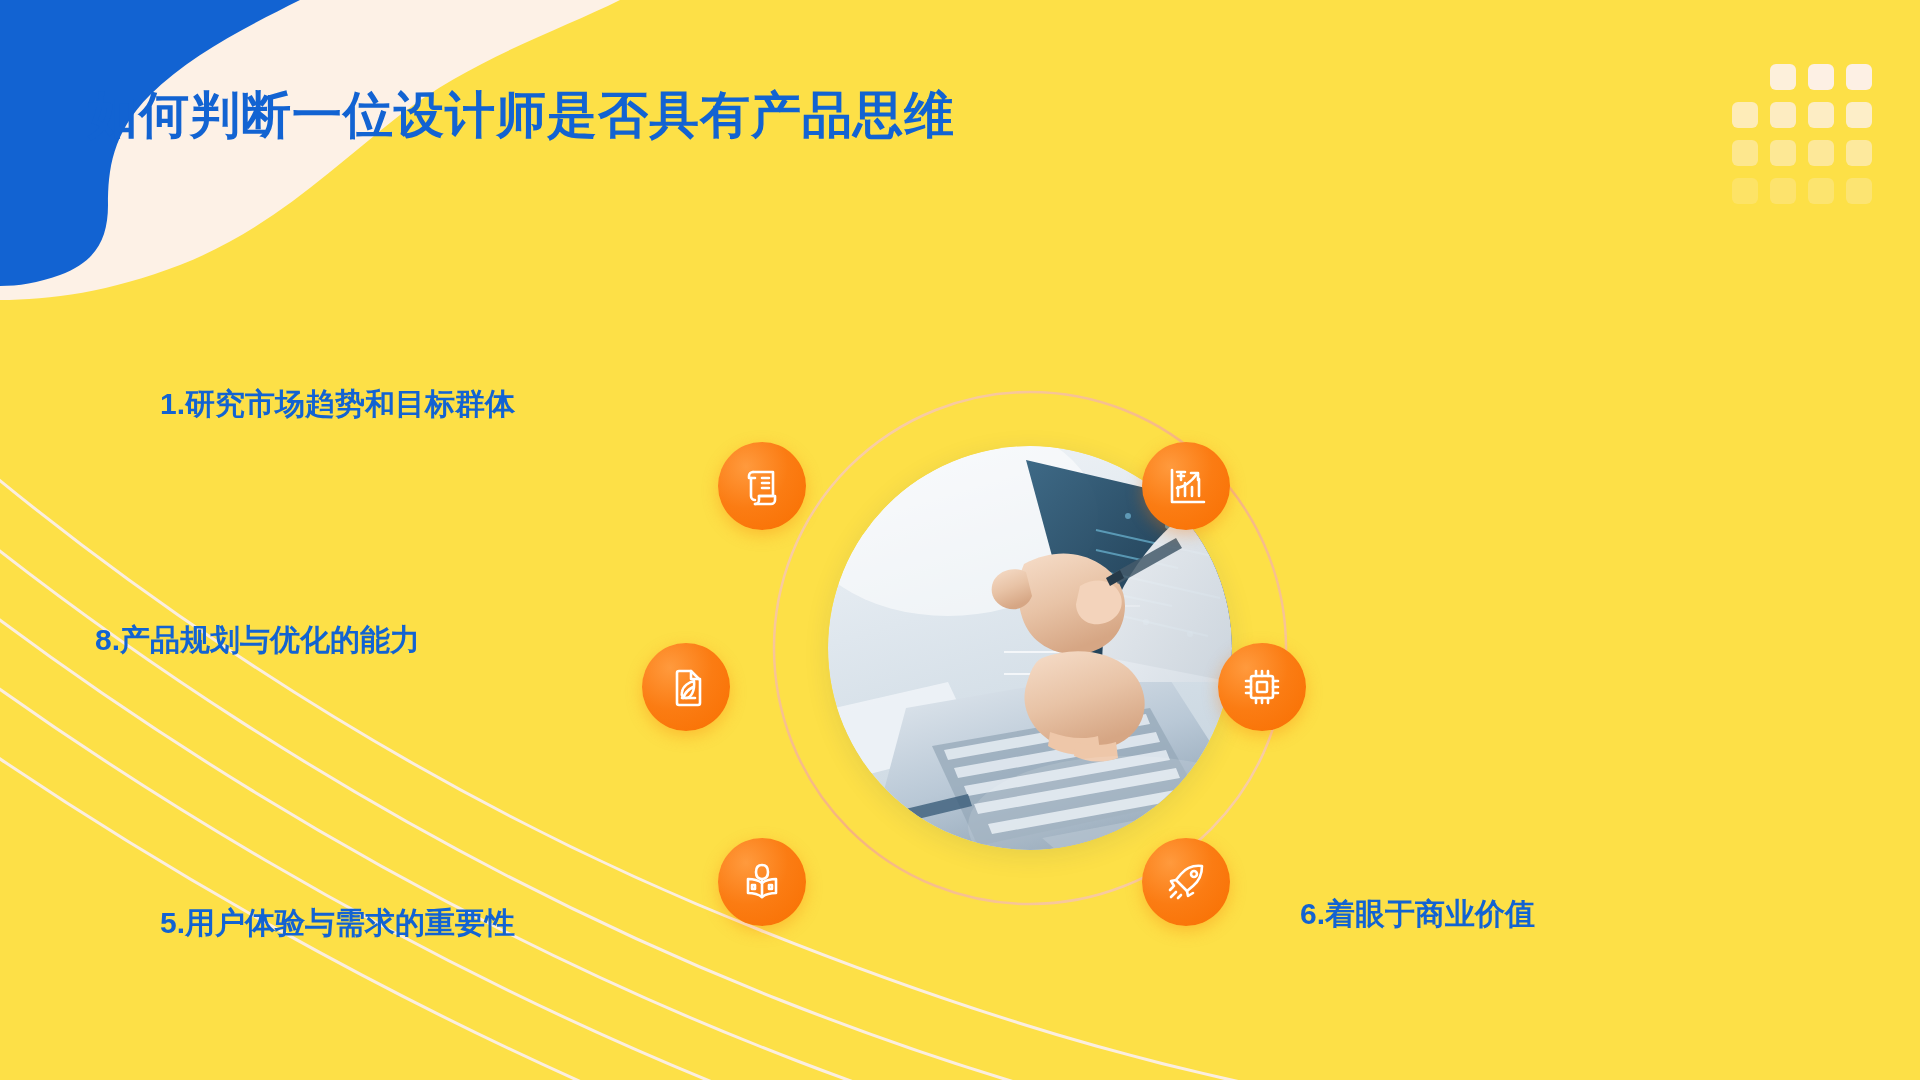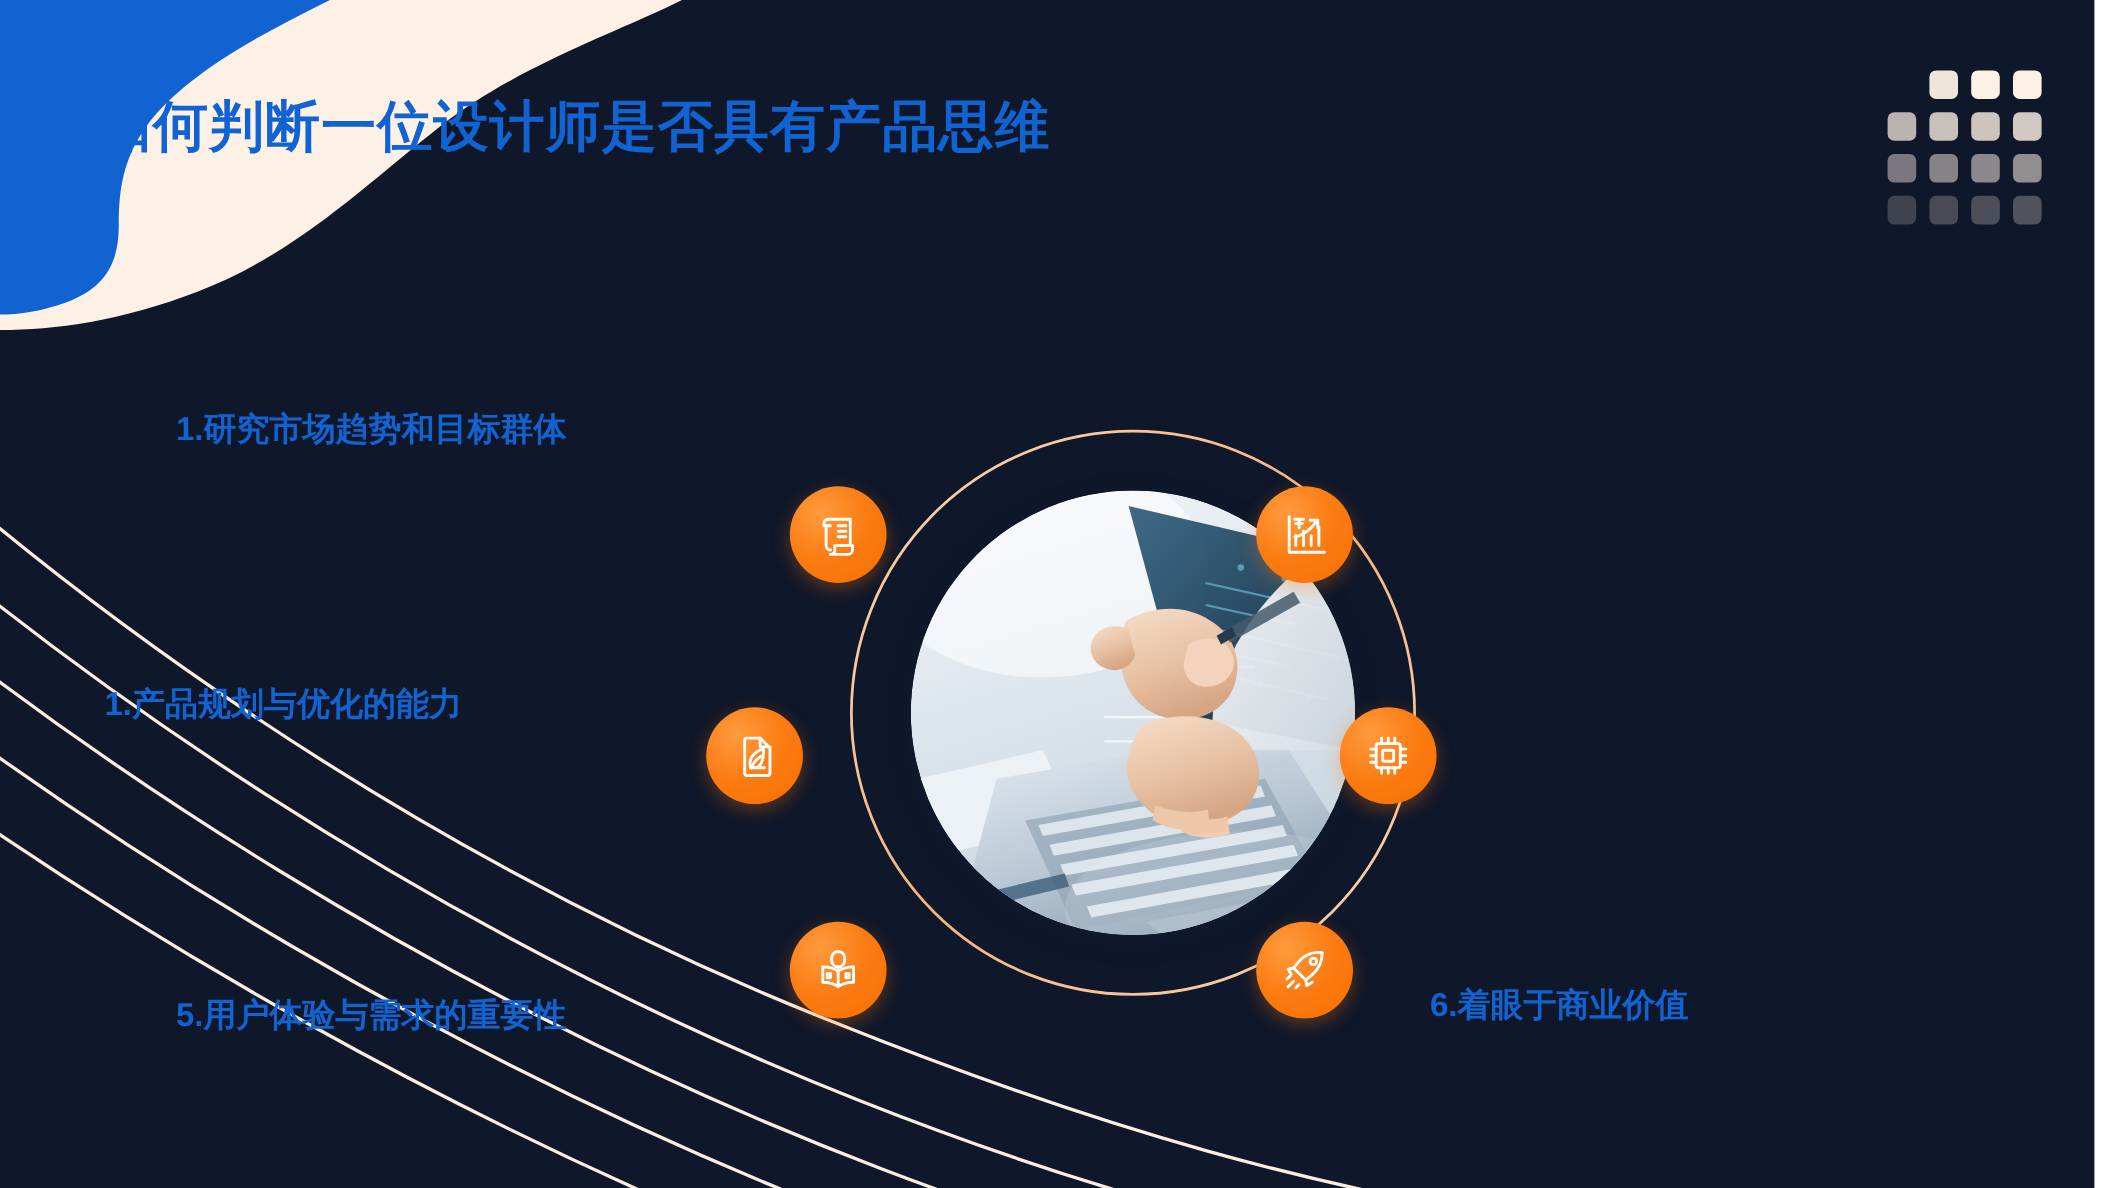--- a/index.html
+++ b/index.html
@@ -8,21 +8,22 @@
     background: #ffffff;
   }
   body {
     font-family: "Liberation Sans", "DejaVu Sans", sans-serif;
   }
   #slide {
     position: relative;
     width: 1904px;
     height: 1080px;
     overflow: hidden;
-    background: #0f172a;
+    background: #fde047;
+    padding-left: 16px;
   }
 
   
   .bg-layer {
     position: absolute;
     inset: 0;
     pointer-events: none;
   }
   .corner-blue {
     position: absolute;
@@ -116,21 +117,21 @@
   .pos-6 { left: 1142px; top: 838px; }
 
   
   .label {
     position: absolute;
     font-size: 30px;
     font-weight: bold;
     color: #1263d2;
     white-space: nowrap;
   }
-  .lbl-1 { left: 160px;  top: 370px; }
+  .lbl-1 { left: 160px;  top: 384px; }
   .lbl-2 { left: 1295px; top: 370px; }
   .lbl-3 { left: 95px;   top: 620px; }
   .lbl-4 { left: 1375px; top: 620px; }
   .lbl-5 { left: 160px;  top: 891px; margin-top: 12px; }
   .lbl-6 { left: 1300px; top: 894px; }
 </style>
 </head>
 <body>
 
 <div id="slide">
@@ -365,17 +366,17 @@
       <svg width="46" height="46" viewBox="0 0 46 46" fill="none" stroke="#ffffff" stroke-width="2.6" stroke-linecap="round" stroke-linejoin="round">
         <path d="M39 7c-8-1-16 2-21 8l-5 6 11 11 6-5c6-5 9-12 9-20z"></path>
         <path d="M13 21l-5 1 3 5M24 32l1 5 5-3"></path>
         <path d="M31 12a3 3 0 1 1 0 6 3 3 0 0 1 0-6z"></path>
         <path d="M13 33l-5 5M18 36l-3 3M10 28l-3 3"></path>
       </svg>
     </span>
   </div>
 
   <div class="label lbl-1">1.研究市场趋势和目标群体</div>
-  <div class="label lbl-3">1.产品规划与优化的能力</div>
+  <div class="label lbl-3">8.产品规划与优化的能力</div>
   <div class="label lbl-5">5.用户体验与需求的重要性</div>
   <div class="label lbl-6">6.着眼于商业价值</div>
 
 </div>
 
 </body></html>

